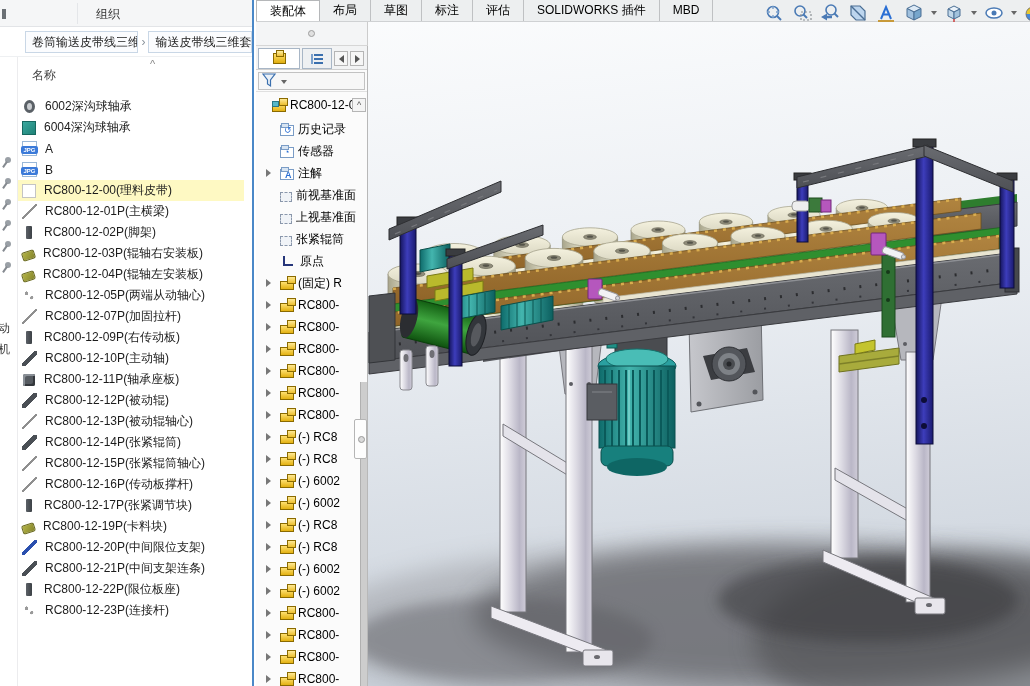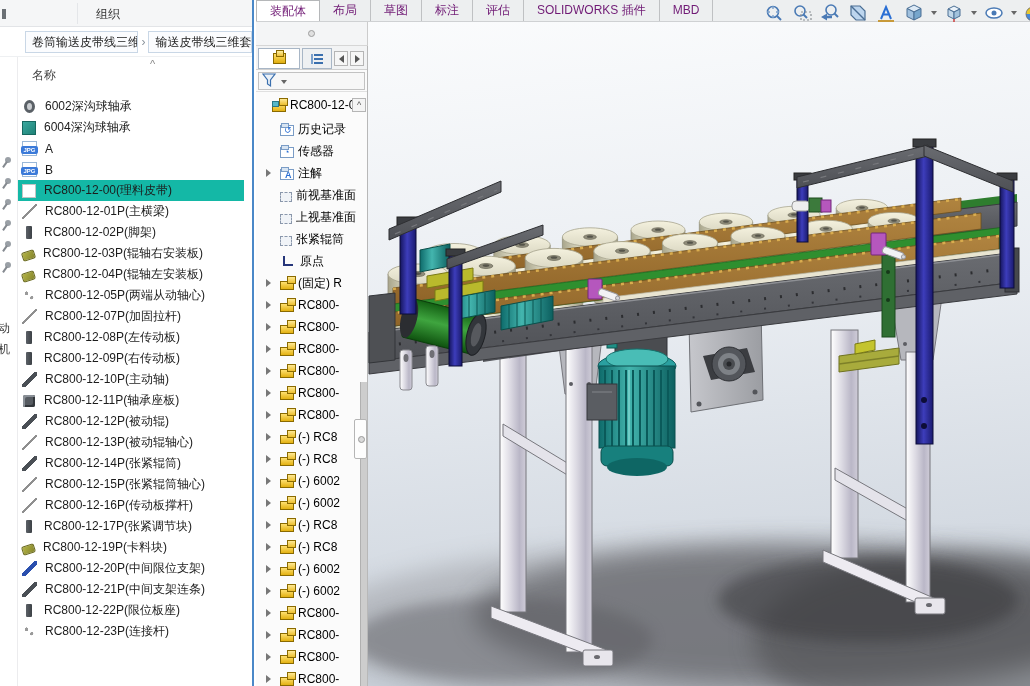--- a/index.html
+++ b/index.html
@@ -27,21 +27,21 @@
   .ex-nav { position:absolute; left:0; top:57px; width:18px; height:629px; overflow:hidden;
     border-right:1px solid #ececee; }
   .pin { position:absolute; left:3px; width:12px; height:12px; }
   .pin::before { content:""; position:absolute; left:2px; top:1px; width:6px; height:6px;
     border-radius:50%; background:#9aa0a6; }
   .pin::after { content:""; position:absolute; left:1px; top:5px; width:2px; height:7px;
     background:#858a90; transform:rotate(35deg); }
   .navfrag { position:absolute; left:-13px; width:30px; font-size:11.5px; color:#333; white-space:nowrap; }
   .ex-list { position:absolute; left:18px; top:96px; width:226px; height:590px; overflow:hidden; }
   .frow { position:relative; height:21px; display:flex; align-items:center; padding-left:4px; }
-  .frow.selected { background:#14b8a6; }
+  .frow.selected { background:#fef9c3; }
   .frow .flabel { font-size:12px; color:#1c1c1c; margin-left:8px; white-space:nowrap; overflow:hidden; }
   .fic { width:15px; height:15px; flex:none; position:relative; }
   .ic-bearing { width:11px; height:13px; margin:1px 2px; border:3px solid #5a6066; border-radius:50%; background:#c9ccd0; }
   .ic-thumb { width:14px; height:14px; background:linear-gradient(135deg,#3aa89e,#1f8277); border:1px solid #16685f; }
   .ic-jpg { width:15px; height:15px; background:#fff; border:1px solid #9ab8d8; }
   .ic-jpg i { position:absolute; left:-2px; top:4px; width:17px; height:8px; background:#3b7ad9;
     border-radius:2px; color:#fff; font-style:normal; font-size:6px; line-height:8px; text-align:center; font-weight:bold; }
   .ic-blank { width:14px; height:14px; background:#fff; border:1px solid #c4c4c4; }
   .ic-slash-thin { background:linear-gradient(135deg,transparent 46%,#8f8f8f 46%,#8f8f8f 54%,transparent 54%); }
   .ic-slash-dark { background:linear-gradient(135deg,transparent 40%,#4a4f55 40%,#4a4f55 62%,transparent 62%); }
@@ -55,21 +55,21 @@
   .ic-dots { background:radial-gradient(circle at 30% 35%,#9a9a9a 0 12%,transparent 13%),
              radial-gradient(circle at 65% 65%,#9a9a9a 0 12%,transparent 13%); }
   .ic-cluster { width:12px; height:12px; margin:1px; background:#565b61; border-radius:2px;
     box-shadow:inset 2px 2px 0 #8a9097, inset -2px -2px 0 #33373c; }
 
   
   .sw { position:absolute; left:252px; top:0; width:778px; height:686px; background:#fff;
     border-left:2px solid #4a88c8; }
   .sw-tabs { position:absolute; left:2px; top:0; height:22px; right:0; background:#edeff0;
     display:flex; border-bottom:1px solid #cfd1d3; }
-  .swtab { font-size:12px; color:#701a75; padding:0 13px; line-height:21px; border-right:1px solid #bfc1c3;
+  .swtab { font-size:12px; color:#000000; padding:0 13px; line-height:21px; border-right:1px solid #bfc1c3;
     white-space:nowrap; background:transparent; border-top:none; border-left:none; border-bottom:none; }
   .swtab.active { background:#fff; border:1px solid #b5b7b9; border-bottom:none; }
   .sw-strip { position:absolute; left:2px; top:22px; width:112px; height:24px; background:#f4f5f6;
     border-right:1px solid #cccccc; border-bottom:1px solid #d6d6d6; }
   .sw-strip .dot { position:absolute; left:52px; top:8px; width:7px; height:7px; border-radius:50%;
     background:#e0e0e0; border:1px solid #9d9d9d; }
 
   
   .viewport { position:absolute; left:2px; top:22px; width:776px; height:664px; display:block; }
 
@@ -225,24 +225,20 @@
           <span class="fic ic-dots"></span>
           <span class="flabel">RC800-12-05P(两端从动轴心)</span>
         </div>
 
 
         <div class="frow">
           <span class="fic ic-slash-thin"></span>
           <span class="flabel">RC800-12-07P(加固拉杆)</span>
         </div>
 
-        <div class="frow">
-          <span class="fic ic-chip"></span>
-          <span class="flabel">RC800-12-08P(左传动板)</span>
-        </div>
 
         <div class="frow">
           <span class="fic ic-chip"></span>
           <span class="flabel">RC800-12-09P(右传动板)</span>
         </div>
 
         <div class="frow">
           <span class="fic ic-slash-dark"></span>
           <span class="flabel">RC800-12-10P(主动轴)</span>
         </div>

